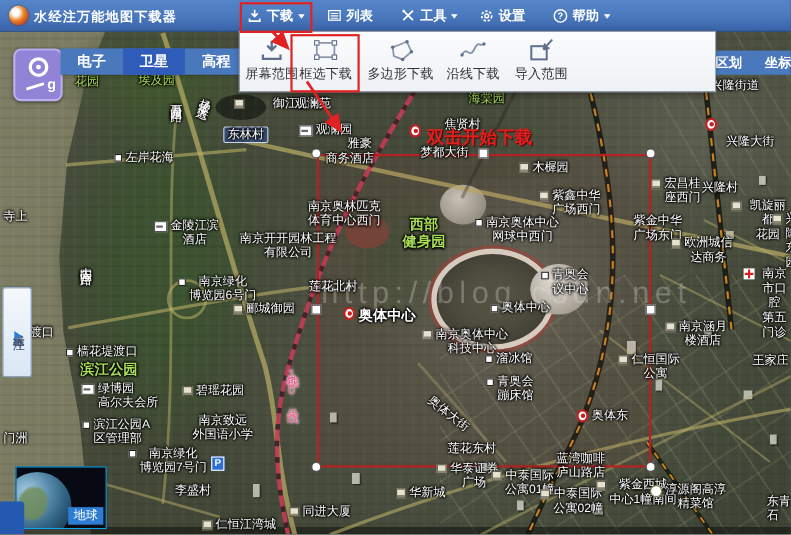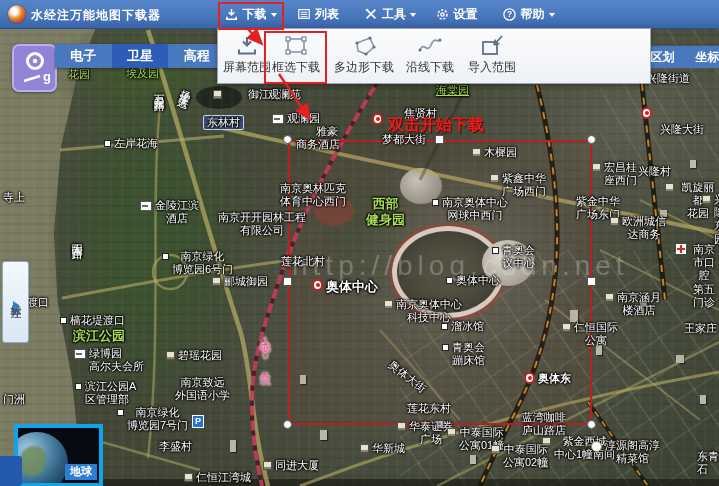--- a/index.html
+++ b/index.html
@@ -84,21 +84,21 @@
   .tabbar .tab.active{background:var(--c-tab_active,#2e5cb8);}
   .tabbar-right{position:absolute;left:640px;top:46px;width:90px;height:22px;display:flex;z-index:50;
     background:var(--c-titlebar,#4a78bd);}
   .tabbar-right .tab{width:45px;display:flex;align-items:center;justify-content:center;color:#fff;font-size:12px;font-weight:bold;}
   .vector-panel{position:absolute;left:2px;top:261px;width:25px;height:80px;z-index:50;
     background:linear-gradient(180deg,#f5f9fd,#d9e6f4);border:1px solid #8fa8c8;border-radius:3px;
     display:flex;flex-direction:column;align-items:center;justify-content:center;gap:2px;cursor:pointer;}
   .vector-panel .vtext{writing-mode:vertical-rl;text-orientation:upright;font-size:11px;color:#3d4f6e;letter-spacing:1px;}
   .vector-panel .varrow{width:0;height:0;border-left:6px solid #2a7fd4;border-top:4px solid transparent;border-bottom:4px solid transparent;}
   .earth-widget{position:absolute;left:14px;top:424px;width:81px;height:55px;z-index:50;background:#070a12;
-    border:4px solid #0ea5e9;overflow:hidden;cursor:pointer;font-weight:bold;}
+    border:1px solid #0ea5e9;overflow:hidden;cursor:pointer;}
   .earth-globe{position:absolute;left:-12px;top:4px;width:62px;height:62px;border-radius:50%;
     background:radial-gradient(circle at 35% 30%,#9ec7e0 5%,#588bab 35%,#2e5f80 60%,#16324a 90%);}
   .earth-globe::after{content:"";position:absolute;left:14px;top:14px;width:26px;height:30px;border-radius:50% 40% 55% 45%;
     background:rgba(110,140,90,.85);filter:blur(1px);}
   .earth-label{position:absolute;right:2px;bottom:3px;background:#2d7dd2;color:#fff;font-size:11px;padding:0 5px 1px;}
   .blue-chip{position:absolute;left:0;top:456px;width:22px;height:30px;background:#2559b0;border-radius:0 3px 3px 0;z-index:50;}
 
   
   .titlebar{position:absolute;left:0;top:0;width:719px;height:28px;z-index:90;
     background:linear-gradient(180deg,#5585c8 0%,#4a78bd 55%,#3a63a8 100%);border-bottom:1px solid #28508f;}
@@ -229,21 +229,21 @@
       <div class="mlabel white" style="left: 296px; top: 138px;">
         <span class="mtext">商务酒店</span>
       </div>
       <div class="mlabel white" style="left: 84px; top: 137px; margin-left: 20px;">
         <span class="mdot"></span>
         <span class="mtext">左岸花海</span>
       </div>
       <div class="mlabel white" style="left: 404px; top: 107px;">
         <span class="mtext">焦贤村</span>
       </div>
-      <div class="mlabel green" style="left: 436px; top: 84px; text-decoration: underline;">
+      <div class="mlabel green" style="left: 426px; top: 84px;">
         <span class="mtext">海棠园</span>
       </div>
       <div class="mlabel white" style="left: 382px; top: 133px;">
         <span class="mtext">梦都大街</span>
       </div>
       <div class="mlabel white" style="left: 660px; top: 123px;">
         <span class="mtext">兴隆大街</span>
       </div>
       <div class="mlabel white" style="left: 472px; top: 146px;">
         <span class="mic mic-building"></span>
@@ -406,35 +406,35 @@
       <div class="mlabel white center" style="left: 447px; top: 426px;">
         <span class="mic mic-building"></span>
         <span class="mtext">中泰国际
 公寓01幢</span>
       </div>
       <div class="mlabel white center" style="left: 491px; top: 443px;">
         <span class="mic mic-building"></span>
         <span class="mtext">中泰国际
 公寓02幢</span>
       </div>
-      <div class="mlabel white center" style="left: 506px; top: 411px; margin-left: 16px;">
+      <div class="mlabel white center" style="left: 506px; top: 411px;">
         <span class="mtext">蓝湾咖啡
 庐山路店</span>
       </div>
       <div class="mlabel white center" style="left: 542px; top: 435px;">
         <span class="mic mic-building"></span>
         <span class="mtext">紫金西城
 中心1幢南间</span>
       </div>
       <div class="mlabel white center" style="left: 591px; top: 391px; margin-top: 48px;">
         <span class="mic mic-food"></span>
         <span class="mtext">淳源阁高淳
 精菜馆</span>
       </div>
-      <div class="mlabel white" style="left: 524px; top: 372px; font-weight: bold;">
+      <div class="mlabel white" style="left: 524px; top: 372px;">
         <span class="mic mic-metro"></span>
         <span class="mtext">奥体东</span>
       </div>
       <div class="mlabel white center" style="left: 562px; top: 321px;">
         <span class="mic mic-building"></span>
         <span class="mtext">仁恒国际
 公寓</span>
       </div>
       <div class="mlabel white center" style="left: 605px; top: 291px;">
         <span class="mic mic-building"></span>

